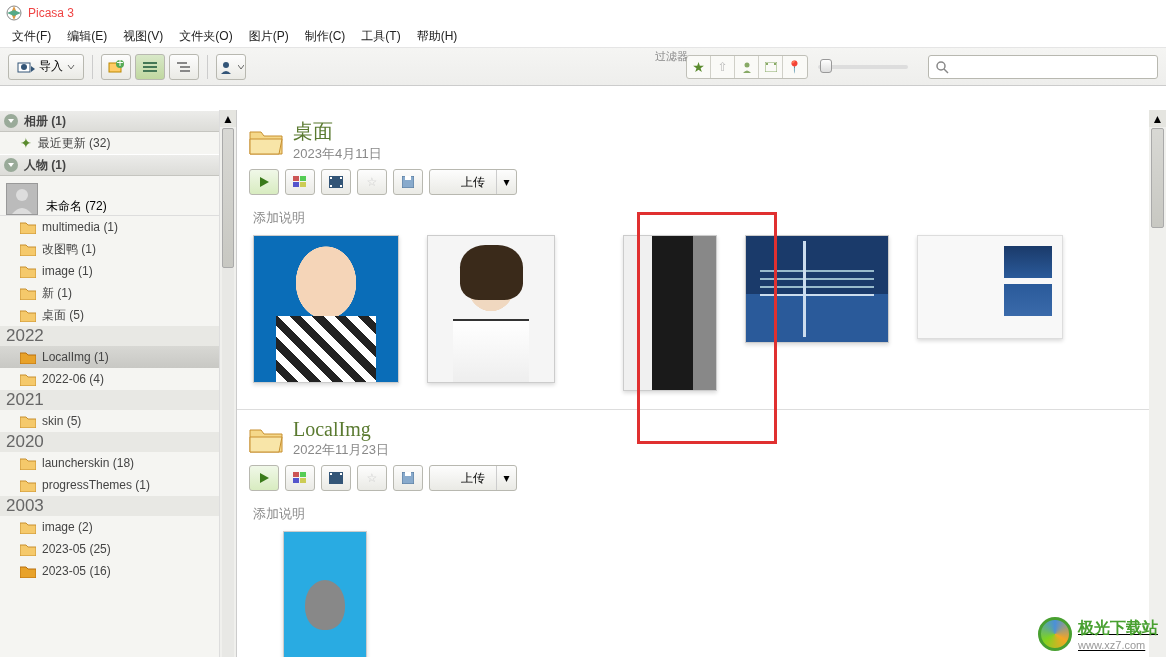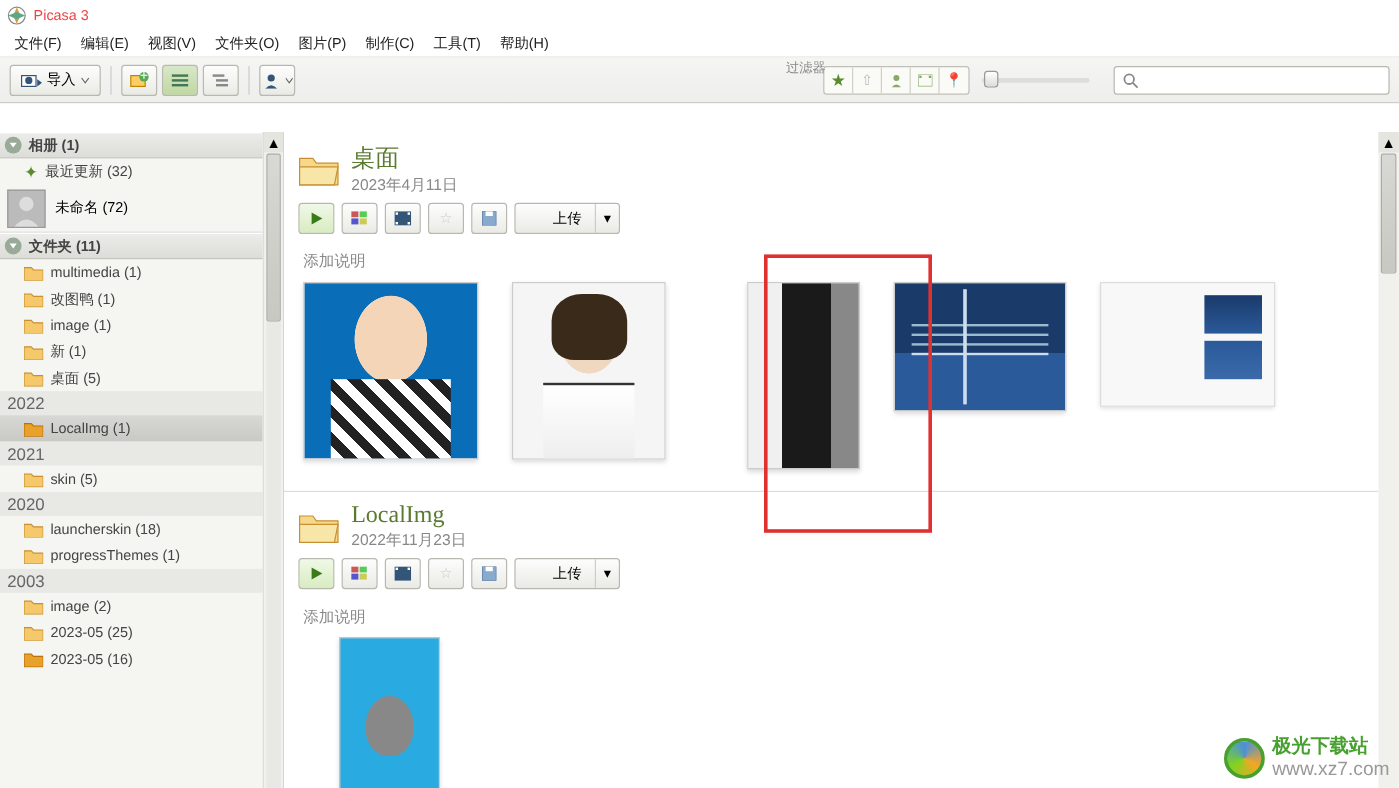--- a/index.html
+++ b/index.html
@@ -33,25 +33,25 @@
 .main { display: flex; height: calc(657px - 26px - 22px - 38px); margin-top: 24px; }
 .sidebar { width: 237px; background: #f5f5f2; border-right: 1px solid #ccc; display: flex; flex-direction: column; position: relative; overflow: hidden;}
 .content { flex: 1; background: #fff; overflow-y: auto; position: relative;}
 
 
 .side-header { background: linear-gradient(#ececea,#dcdcd8); border-top: 1px solid #fff; border-bottom: 1px solid #c5c5c0; height: 22px; display: flex; align-items: center; padding: 0 4px; font-weight: bold; color: #444; cursor: pointer;}
 .side-header .chev { width: 14px; height: 14px; background: #9a9; border-radius: 7px; margin-right: 6px; display:flex; align-items:center; justify-content:center;}
 .side-item { height: 22px; display: flex; align-items: center; padding: 0 4px 0 20px; color: #444; cursor: pointer;}
 .side-item.selected { background: linear-gradient(#d8d8d4,#c8c8c4); }
 .side-item.bold { font-weight: normal; }
-.side-year { height: 20px; background: #e8e8e4; padding: 0 6px; display:flex; align-items:center; color:#666; font-size:14px;text-align:center;}
+.side-year { height: 20px; background: #e8e8e4; padding: 0 6px; display:flex; align-items:center; color:#666; font-size:17px;text-align:center;}
 .folder-icon { width: 16px; height: 13px; margin-right: 6px; display:inline-block;}
 .folder-icon svg { display:block;}
 .person-thumb { width: 32px; height: 32px; background: #bbb; margin-right: 8px; border: 1px solid #999;}
-.side-person { height: 40px; display:flex; align-items:center; padding: 0 6px; border-bottom: 1px solid #ddd;}
+.side-person { height: 40px; display:flex; align-items:flex-end; padding: 0 6px; border-bottom: 1px solid #ddd;}
 .sidebar-scrollbar { position:absolute; right:0; top:0; bottom:0; width:17px; background:#f0f0ed; border-left:1px solid #ddd;}
 .sidebar-scroll-track { position:absolute; left:2px; right:2px; top:18px; bottom:18px; background:#e8e8e5;}
 .sidebar-scroll-thumb { position:absolute; left:0; right:0; top:0; height:140px; background:linear-gradient(#d8d8d4,#c8c8c2); border:1px solid #aaa; border-radius:2px;}
 .side-scroll-btn { position:absolute; left:0; right:0; height:17px; background:#e5e5e0; display:flex; align-items:center; justify-content:center;}
 
 
 .album { padding: 0; }
 .album-header { display: flex; align-items: center; padding: 8px 12px 2px; gap: 10px;}
 .big-folder { width: 34px; height: 28px; }
 .album-title { font-size: 20px; color: #5a7a30; font-family: Georgia, serif;}
@@ -65,23 +65,23 @@
 .thumbs { display: flex; gap: 28px; padding: 6px 16px 18px; flex-wrap: wrap; align-items: flex-start;}
 .thumb { border: 1px solid #ccc; background: #eee; box-shadow: 0 2px 4px rgba(0,0,0,0.15);}
 .red-box { position: absolute; border: 3px solid #e03030; pointer-events: none;}
 .divider { height: 1px; background: #ddd; margin: 0;}
 
 
 .content-scrollbar { position:absolute; right:0; top:0; bottom:0; width:17px; background:#f0f0ed;}
 .content-scroll-thumb { position:absolute; left:2px; right:2px; top:18px; height:100px; background:linear-gradient(#d8d8d4,#c8c8c2); border:1px solid #aaa; border-radius:2px;}
 
 
-.watermark { position: absolute; right: 8px; bottom: 6px; display:flex; align-items:center; gap:6px;}
+.watermark { position: absolute; right: 8px; bottom: 6px; display:flex; align-items:center; gap:6px;text-decoration:underline;}
 .watermark .wt1 { color:#48a030; font-size:16px; font-weight:bold;}
-.watermark .wt2 { color:#999; font-size:16px;}
+.watermark .wt2 { color:#999; font-size:11px;}
 .wm-logo { width:34px; height:34px; border-radius:50%; background: conic-gradient(#4a90d9, #f5a623, #7ed321, #4a90d9); border:3px solid #48a030;}
 
 
 .img-portrait1 { width:146px; height:148px; background: radial-gradient(ellipse 50px 60px at 50% 32%, #f5d5b8 0%, #f5d5b8 60%, transparent 61%), linear-gradient(#0a6db8,#0a6db8); position:relative;}
 .img-portrait1::after { content:""; position:absolute; bottom:0; left:15%; right:15%; height:45%; background: repeating-linear-gradient(45deg,#fff 0 8px,#222 8px 16px);}
 .img-portrait2 { width:128px; height:148px; background: radial-gradient(ellipse 42px 52px at 50% 30%, #f0d8c0 0%, #f0d8c0 60%, transparent 61%), linear-gradient(#f5f5f5,#f5f5f5); position:relative;}
 .img-portrait2::after { content:""; position:absolute; bottom:0; left:20%; right:20%; height:42%; background:linear-gradient(#fff,#eee); border-top: 2px solid #333;}
 .img-portrait2::before { content:""; position:absolute; top:6%; left:25%; right:25%; height:38%; background:#3a2a1a; border-radius: 40% 40% 30% 30%;}
 .img-bw { width:94px; height:156px; background: linear-gradient(90deg, #f0f0f0 0 30%, #1a1a1a 30% 75%, #888 75% 100%);}
 .img-bridge { width:144px; height:108px; background: linear-gradient(#1a3a6a 0 55%, #2a5a9a 55% 100%); position:relative;}
@@ -209,35 +209,35 @@
             <svg width="8" height="8">
               <path d="M1 2 L4 6 L7 2" fill="#fff"></path>
             </svg>
           </span>
       <span>相册 (1)</span>
     </div>
     <div class="side-item">
       <span style="color:#5a8b2e;margin-right:6px;font-size:14px">✦</span>
       <span>最近更新 (32)</span>
     </div>
+    <div class="side-header">
+      <span class="chev">
+            <svg width="8" height="8">
+              <path d="M1 2 L4 6 L7 2" fill="#fff"></path>
+            </svg>
+          </span>
+      <span>人物 (1)</span>
+    </div>
     <div class="side-person">
       <div class="person-thumb"><svg width="30" height="30">
               <circle cx="15" cy="11" r="6" fill="#ddd"></circle>
               <path d="M5 30 Q15 18 25 30" fill="#ddd"></path>
             </svg></div>
       <span>未命名 (72)</span>
     </div>
-    <div class="side-header">
-      <span class="chev">
-            <svg width="8" height="8">
-              <path d="M1 2 L4 6 L7 2" fill="#fff"></path>
-            </svg>
-          </span>
-      <span>文件夹 (11)</span>
-    </div>
     <div class="side-item"><span class="folder-icon">
             <svg width="16" height="13">
               <path d="M0 2 L6 2 L8 4 L16 4 L16 13 L0 13 Z" fill="#f5c96b" stroke="#c89030"></path>
             </svg>
           </span><span>multimedia</span>&nbsp;<span>(1)</span></div>
     <div class="side-item"><span class="folder-icon">
             <svg width="16" height="13">
               <path d="M0 2 L6 2 L8 4 L16 4 L16 13 L0 13 Z" fill="#f5c96b" stroke="#c89030"></path>
             </svg>
           </span><span>改图鸭</span>&nbsp;<span>(1)</span></div>
@@ -257,20 +257,28 @@
             </svg>
           </span><span>桌面</span>&nbsp;<span>(5)</span></div>
     <div class="side-year">2022</div>
     <div class="side-item selected bold">
           <span class="folder-icon">
             <svg width="16" height="13">
               <path d="M0 2 L6 2 L8 4 L16 4 L16 13 L0 13 Z" fill="#e8a22a" stroke="#b87010"></path>
             </svg>
           </span>
           <span>LocalImg (1)</span>
+        </div>
+    <div class="side-item">
+          <span class="folder-icon">
+            <svg width="16" height="13">
+              <path d="M0 2 L6 2 L8 4 L16 4 L16 13 L0 13 Z" fill="#f5c96b" stroke="#c89030"></path>
+            </svg>
+          </span>
+          <span>2022-06 (4)</span>
         </div>
     <div class="side-year">2021</div>
     <div class="side-item">
           <span class="folder-icon">
             <svg width="16" height="13">
               <path d="M0 2 L6 2 L8 4 L16 4 L16 13 L0 13 Z" fill="#f5c96b" stroke="#c89030"></path>
             </svg>
           </span>
           <span>skin (5)</span>
         </div>

